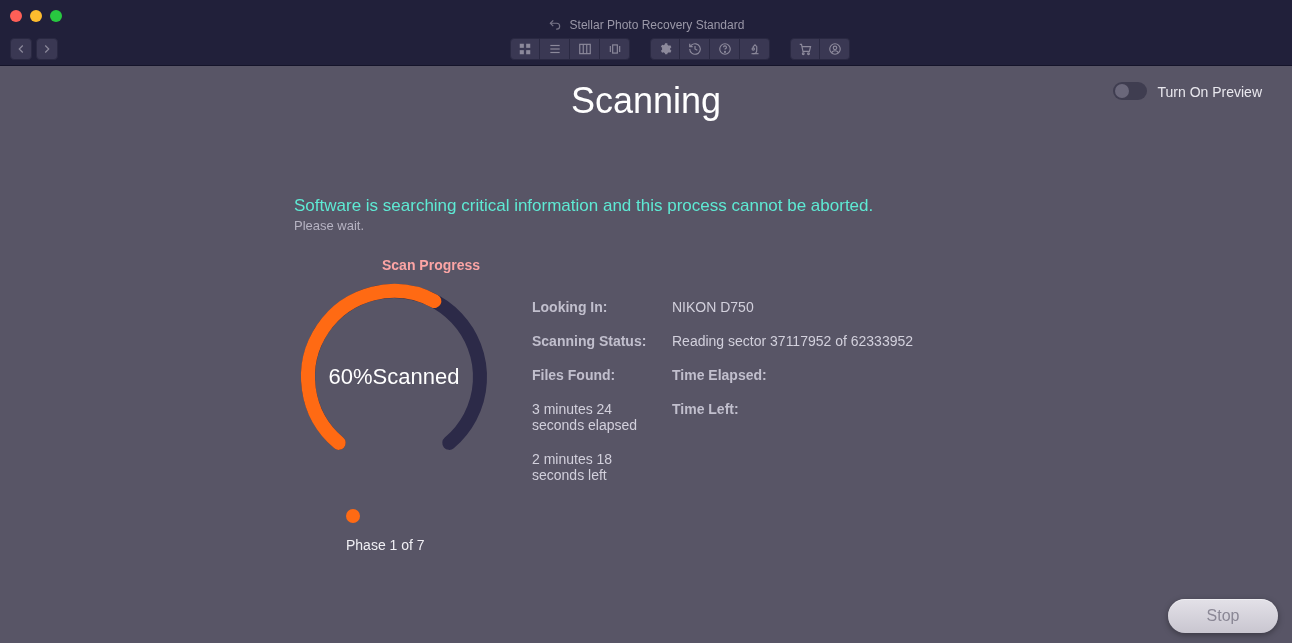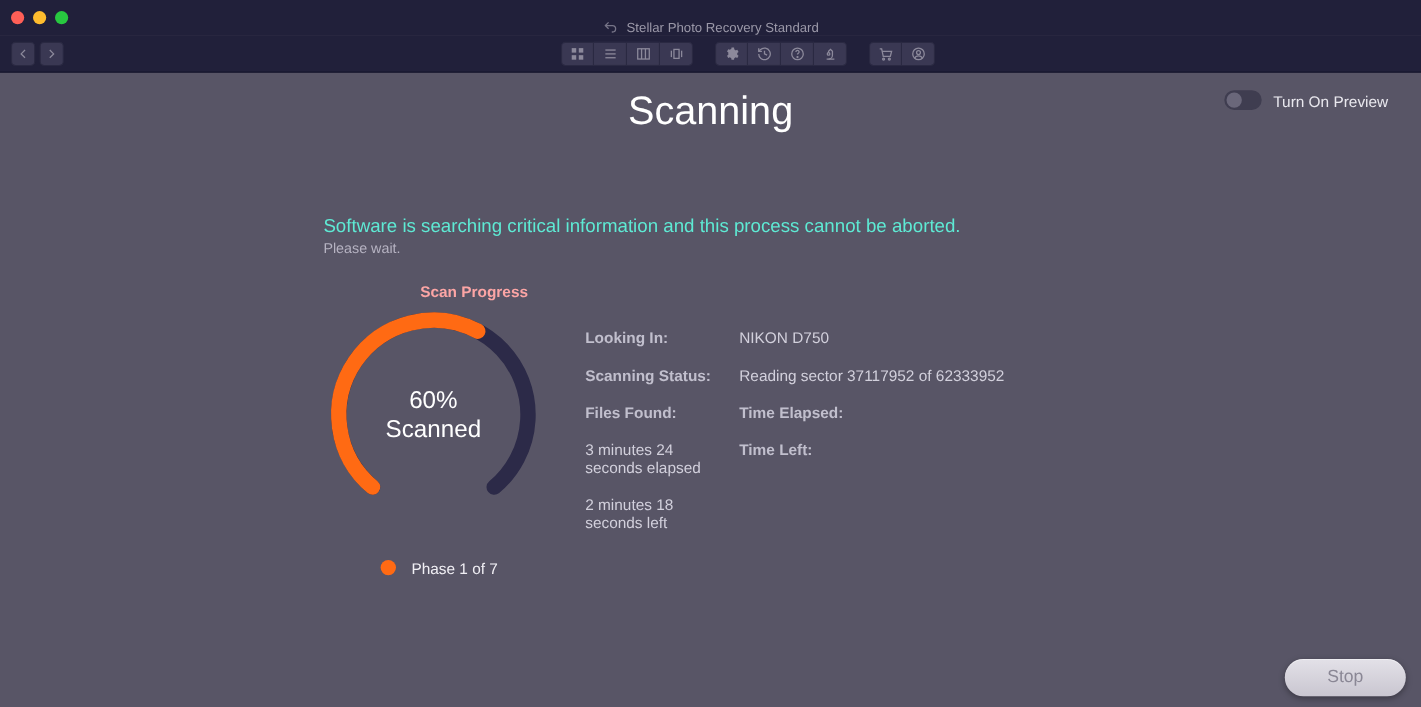--- a/index.html
+++ b/index.html
@@ -132,21 +132,21 @@
     margin-top:4px;
   }
   .gauge {
     width:200px; height:200px;
     position:relative;
     flex-shrink:0;
   }
   .gauge svg { width:100%; height:100%; }
   .gauge-text {
     position:absolute; top:0; left:0; right:0; bottom:0;
-    display:flex; flex-direction:column;
+    display:flex; 
     align-items:center; justify-content:center;
     font-size:22px; font-weight:500;
     color:#fff;
     line-height:1.2;
   }
 
   .info-grid {
     display:grid;
     grid-template-columns: 130px auto;
     column-gap:10px;
@@ -156,20 +156,21 @@
   }
   .info-label { font-weight:600; color:#c1bfcd; }
   .info-value { color:#d2d0dc; }
 
   .phase {
     display:flex; align-items:flex-start; gap:14px;
     margin-top:26px;
     margin-left:52px;
     font-size:14px;
     color:#f0eff4;
+    flex-direction:column;
   }
   .phase-dot {
     width:14px; height:14px; border-radius:50%;
     background: var(--accent);
   }
 
   
   .stop-btn {
     position:absolute;
     right:14px; bottom:10px;

